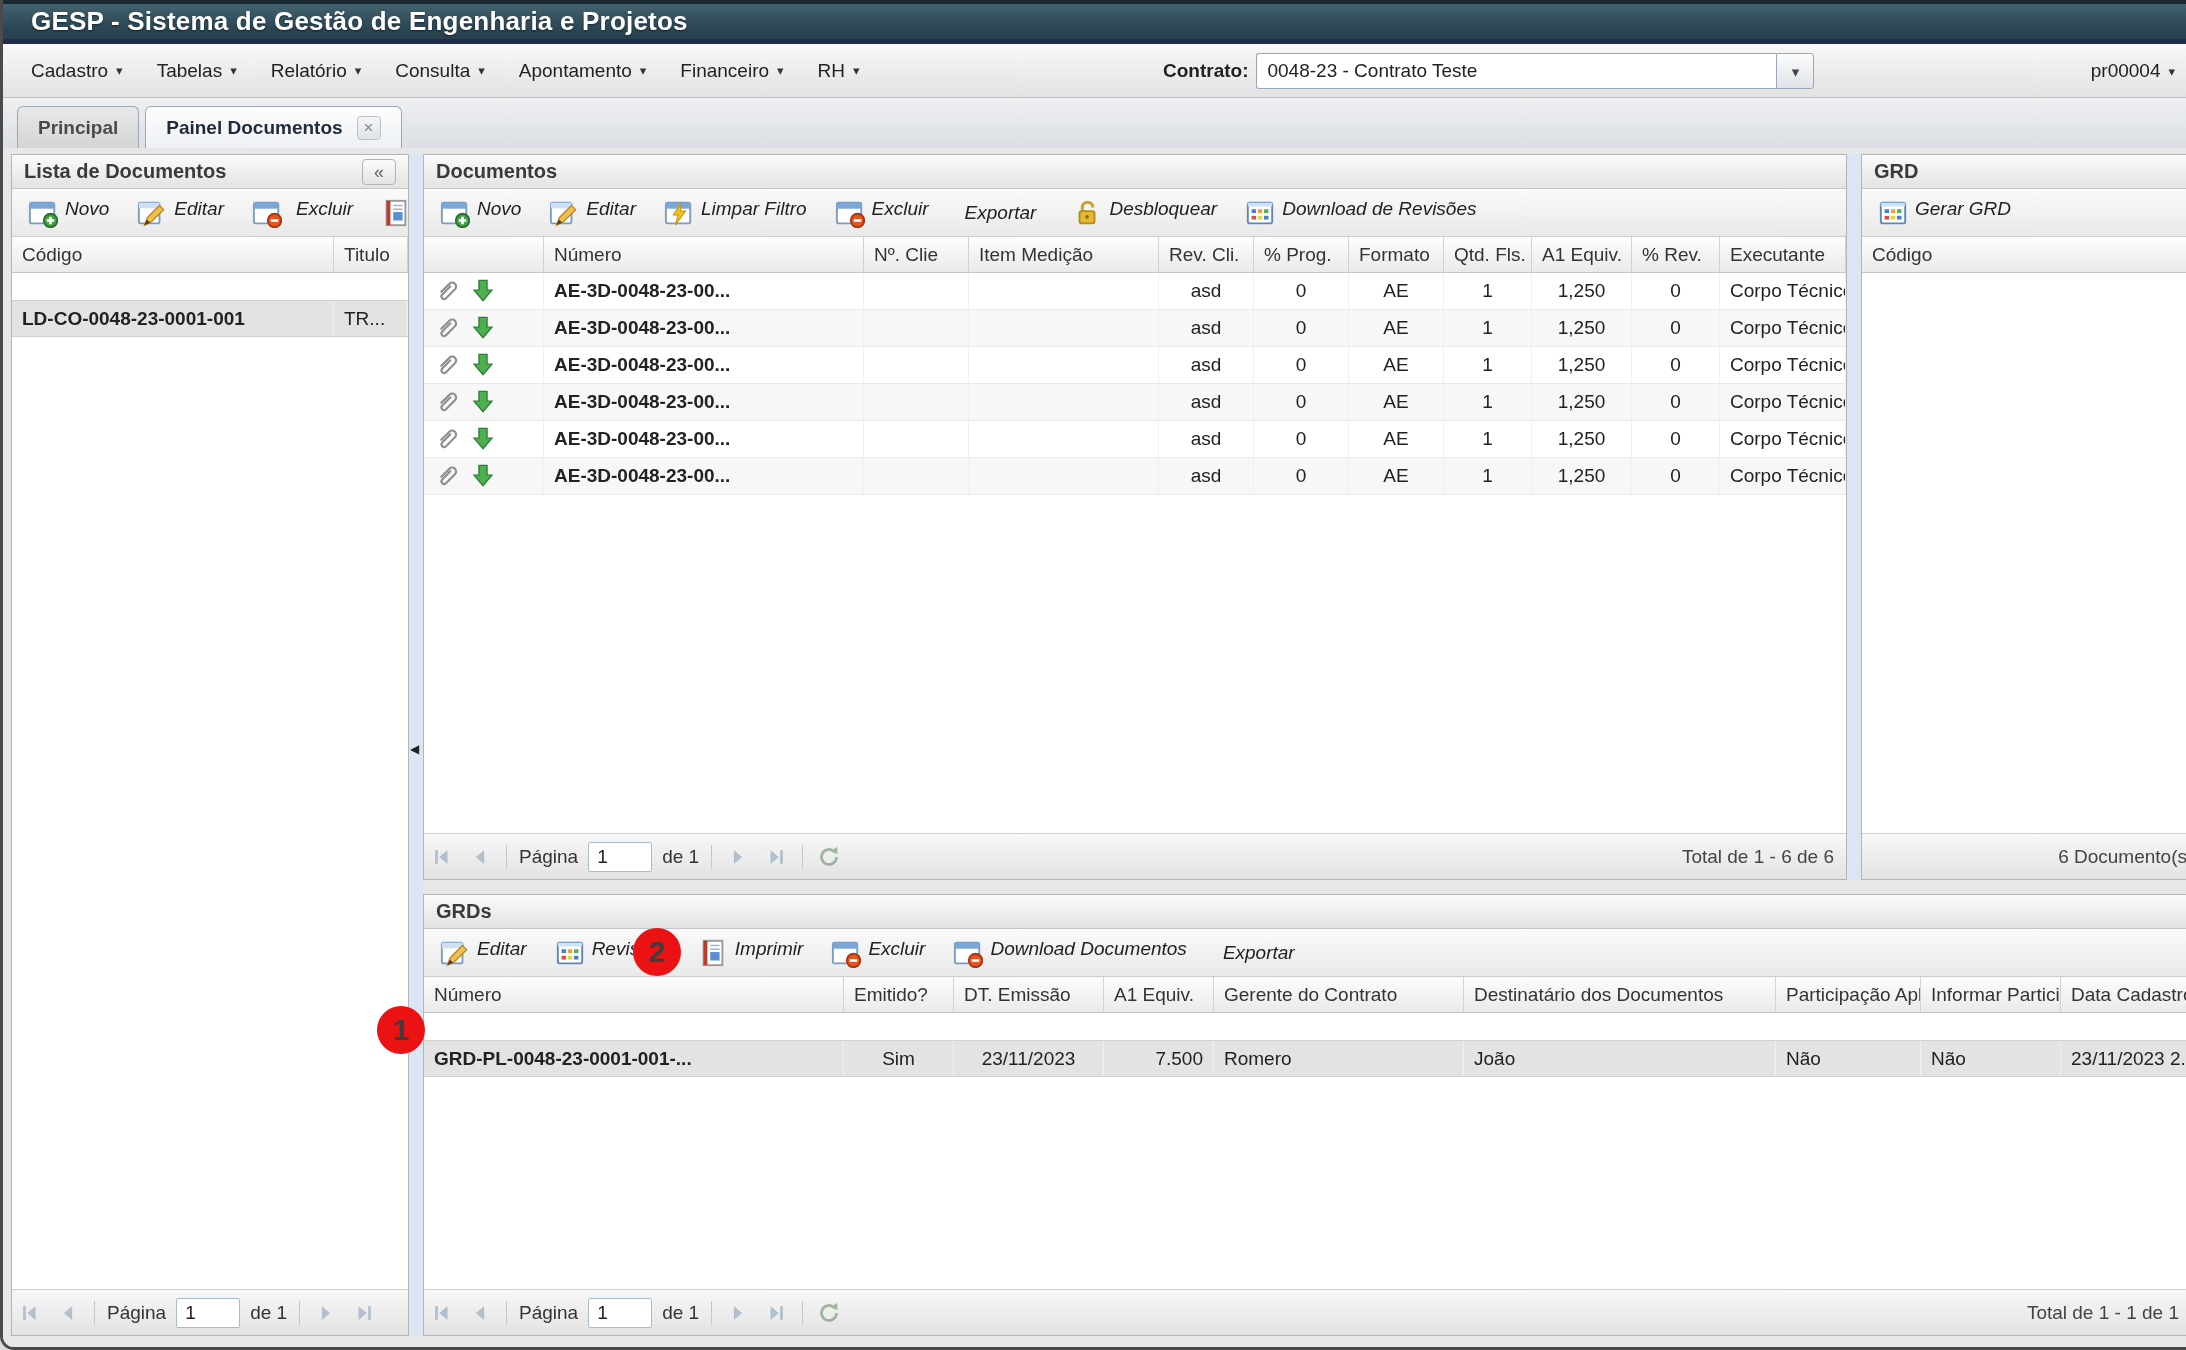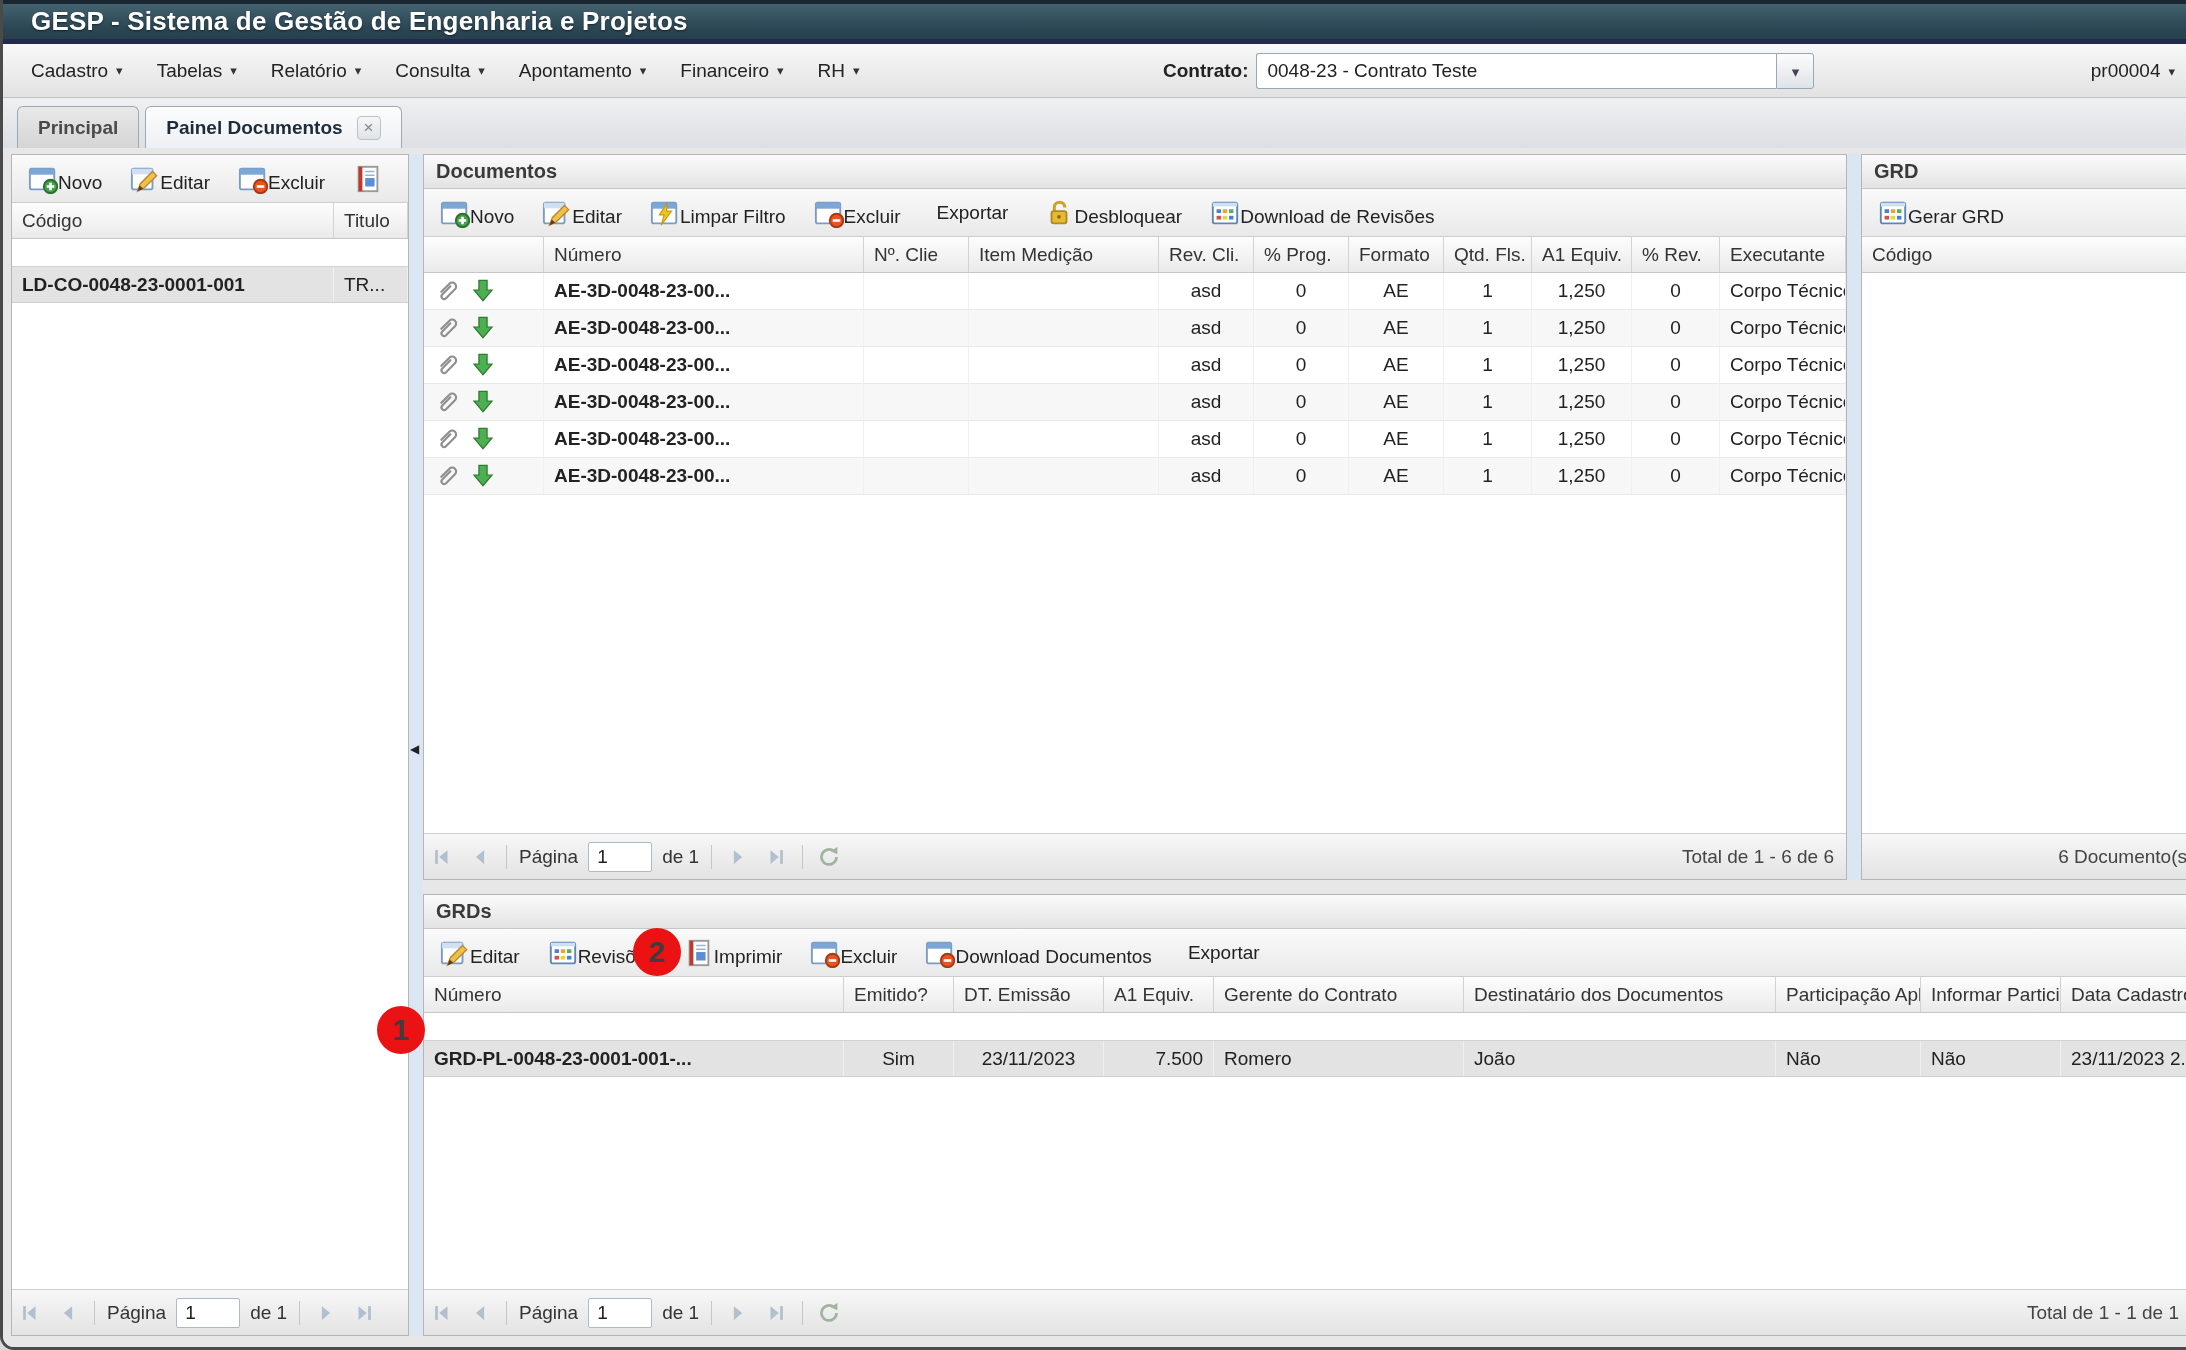--- a/index.html
+++ b/index.html
@@ -59,21 +59,21 @@
 
   
   .phead { height:34px; background:linear-gradient(#fbfbfb,#e3e3e3); border-bottom:1px solid #c6c6c6;
            display:flex; align-items:center; padding:0 12px; font-weight:bold; font-size:20px; color:#3a3a3a; }
   .phead .spacer { flex:1; }
   .collapse-btn { width:34px; height:26px; border:1px solid #b3b3b3; border-radius:4px;
                   background:linear-gradient(#fcfcfc,#e4e4e4); color:#666; font-weight:normal;
                   font-size:18px; text-align:center; line-height:24px; }
   .tbar { height:48px; background:linear-gradient(#fafafa,#e9e9e9); border-bottom:1px solid #cdcdcd;
           display:flex; align-items:center; padding:0 10px; gap:16px; white-space:nowrap; overflow:hidden; }
-  .tbtn { display:inline-flex; align-items:flex-end; padding:4px 6px; border-radius:4px; color:#222; }
+  .tbtn { display:inline-flex; align-items:flex-start; gap:7px; padding:4px 6px; border-radius:4px; color:#222;font-style:italic; }
   .tbtn.noicon { padding:4px 14px; }
   .tbtn svg { flex:0 0 auto; }
 
   .ghead { display:flex; height:36px; background:linear-gradient(#fdfdfd,#eaeaea);
            border-bottom:1px solid #c6c6c6; }
   .hcell { display:flex; align-items:center; padding:0 10px; border-right:1px solid #d2d2d2;
            color:#333; overflow:hidden; white-space:nowrap; }
   .grow { display:flex; height:37px; border-bottom:1px solid #e9e9e9; background:#fff; }
   .grow.alt { background:#f7f7f7; }
   .grow.sel { background:#e3e3e3; border-top:1px solid #d2d2d2; border-bottom:1px solid #cfcfcf;margin-top:27px; }
@@ -179,20 +179,25 @@
     <div class="tab active">
       <span>Painel Documentos</span>
       <span class="tab-close">×</span>
     </div>
   </div>
 
   <div class="main">
 
     <section class="panel p-lista">
       <div class="pcol">
+        <div class="phead">
+          <span>Lista de Documentos</span>
+          <span class="spacer"></span>
+          <span class="collapse-btn">«</span>
+        </div>
         <div class="tbar">
           <span class="tbtn">
             <svg width="30" height="30" viewBox="0 0 16 16">
                 <rect x="1" y="2.5" width="13" height="11" rx="1" fill="#fff" stroke="#7b9cc0"></rect>
                 <rect x="1" y="2.5" width="13" height="3.2" fill="#7ba6d6"></rect>
                 <circle cx="12" cy="12" r="3.6" fill="#43a047" stroke="#2e7031"></circle>
                 <path d="M12 10v4M10 12h4" stroke="#fff" stroke-width="1.4"></path>
               </svg>
             <span>Novo</span>
           </span>

